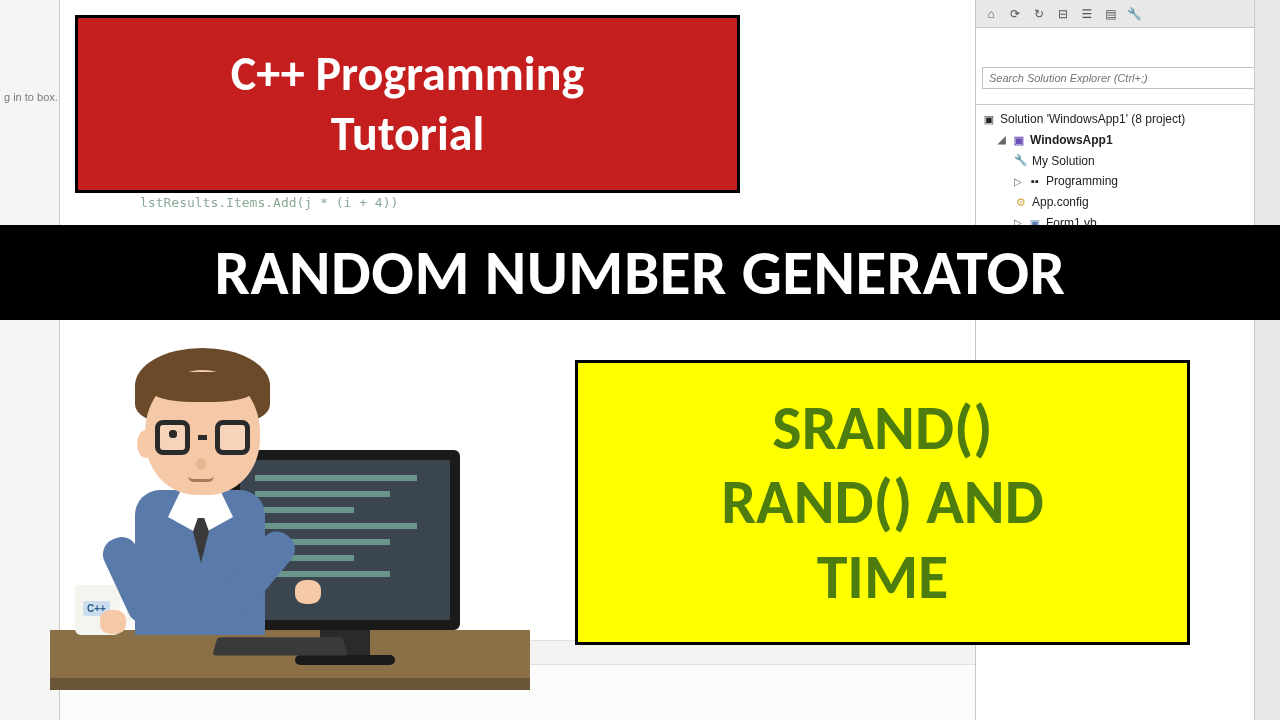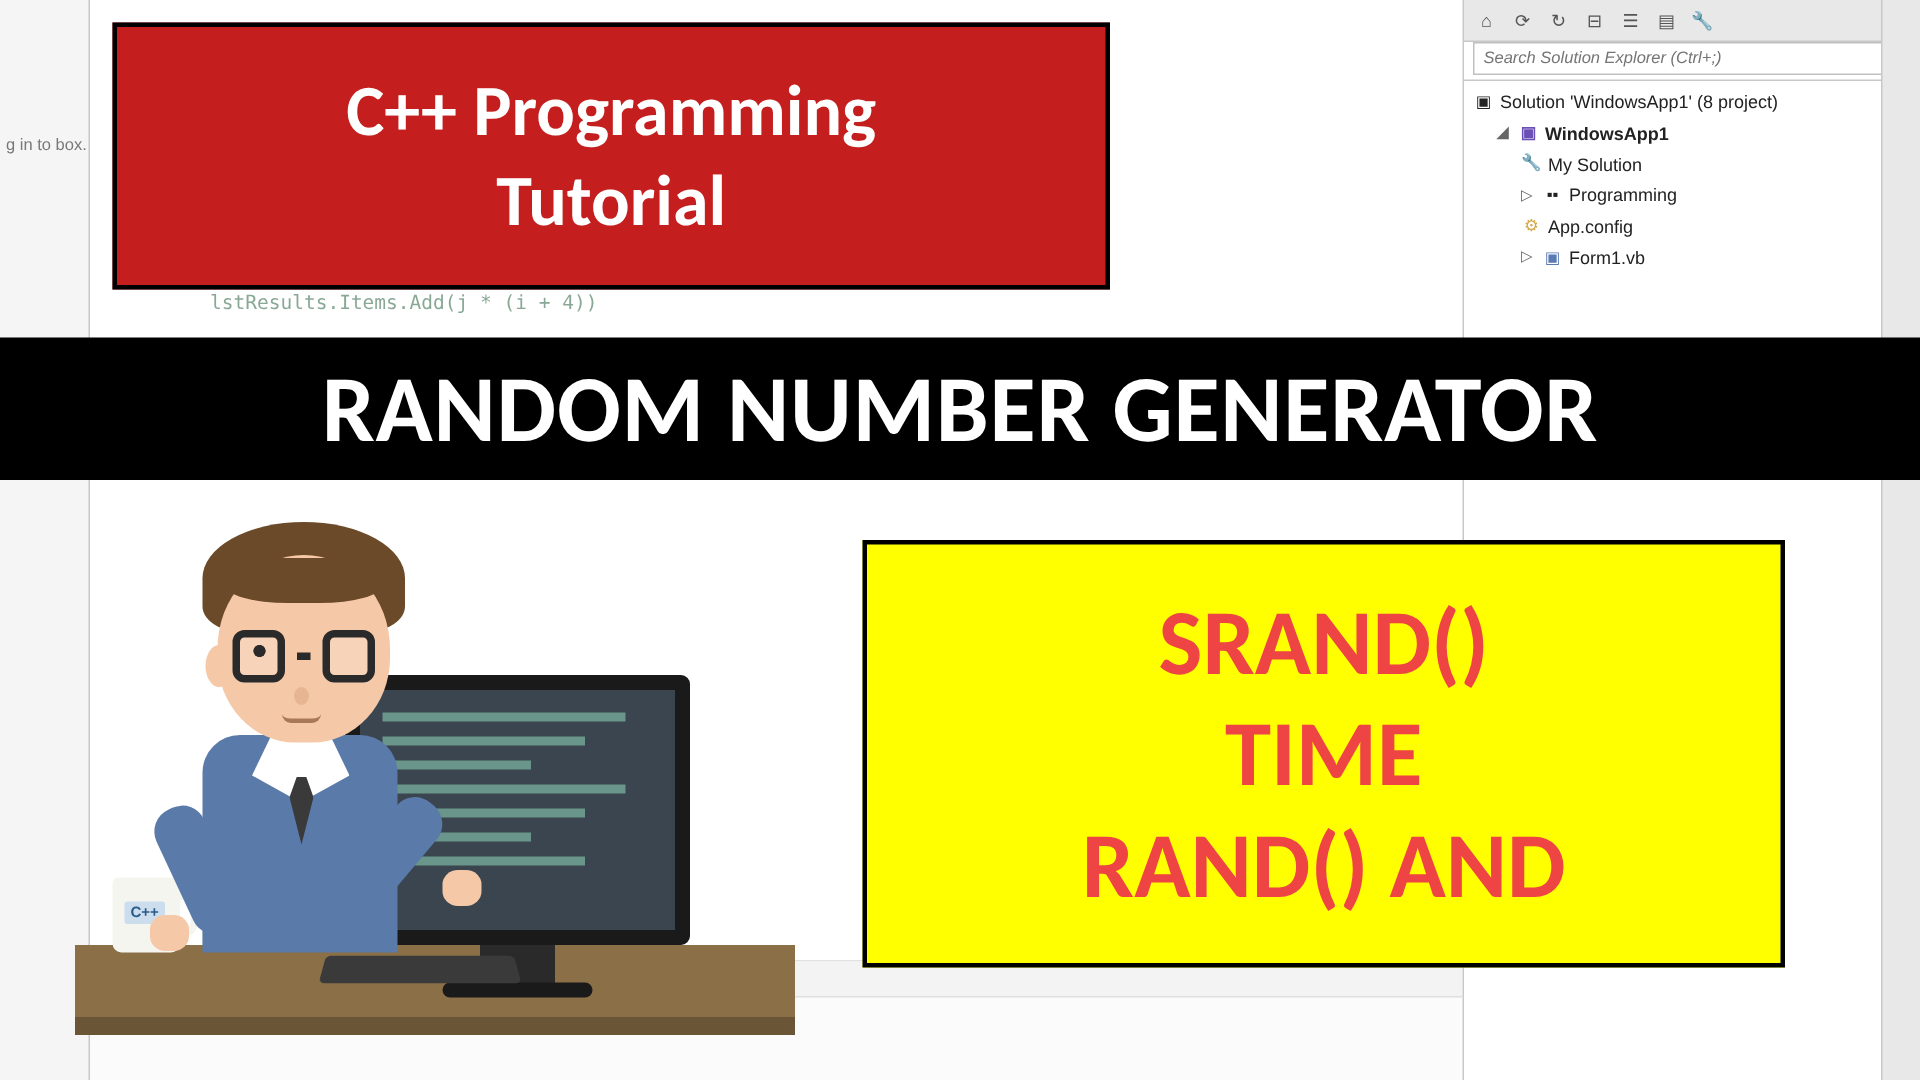--- a/index.html
+++ b/index.html
@@ -50,23 +50,24 @@
   }
   .tool-icon {
     width: 18px; height: 18px;
     display: inline-flex;
     align-items: center;
     justify-content: center;
     font-size: 12px;
     color: #555;
   }
   .ide-search {
-    height: 26px;
+    height: 38px;
     padding: 0 6px;
     border-bottom: 1px solid #c8c8c8;
+    margin-top: 39px;
   }
   .ide-search input {
     width: 100%; height: 22px;
     border: 1px solid #c0c0c0;
     padding: 0 6px;
     font-size: 11px;
     font-style: italic;
     color: #888;
     background: #fff;
   }
@@ -167,21 +168,21 @@
   .yellow-box {
     position: absolute;
     left: 575px; top: 360px;
     width: 615px; height: 285px;
     background: #ffff00;
     border: 3px solid #000;
     display: flex;
     flex-direction: column;
     align-items: center;
     justify-content: center;
-    color: #ef4444;
+    color: #4d7c0f;
     font-family: Calibri, Arial, sans-serif;
     font-weight: bold;
     font-size: 62px;
     line-height: 1.2;
     text-align: center;
   }
   
   .programmer {
     position: absolute;
     left: 40px; top: 340px;
@@ -485,22 +486,22 @@
   <div>C++ Programming</div>
   <div>Tutorial</div>
 </div>
 
 <div class="black-banner">
   <span>RANDOM NUMBER GENERATOR</span>
 </div>
 
 <div class="yellow-box">
   <div>SRAND()</div>
+  <div>RAND() AND</div>
   <div>TIME</div>
-  <div>RAND() AND</div>
 </div>
 
 <div class="programmer">
   <div class="desk"></div>
   <div class="monitor-stand"></div>
   <div class="monitor-base"></div>
   <div class="monitor">
     <div class="monitor-screen">
       <div class="code-line long"></div>
       <div class="code-line med"></div>

